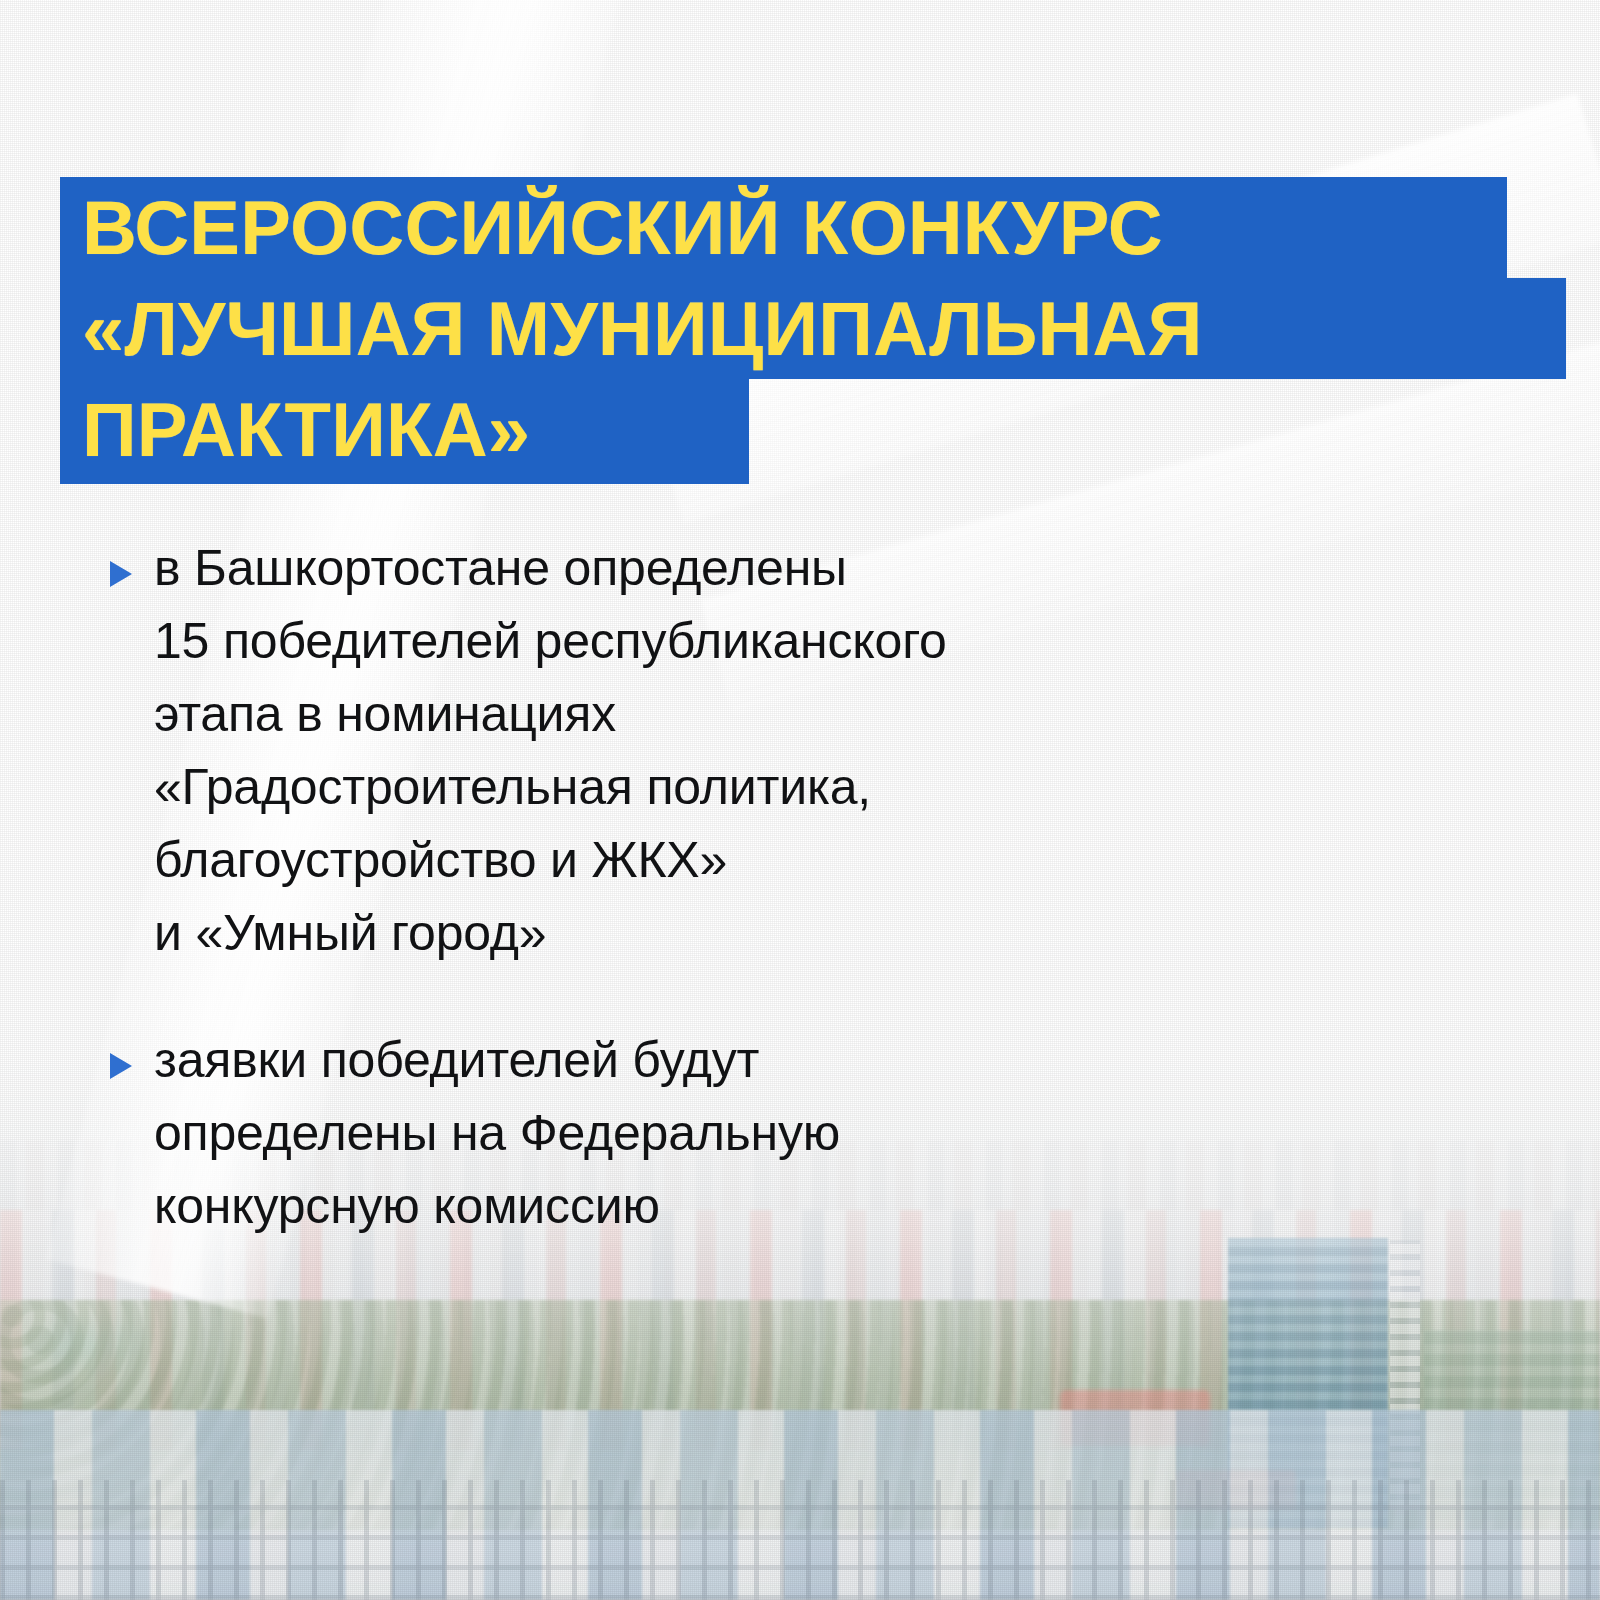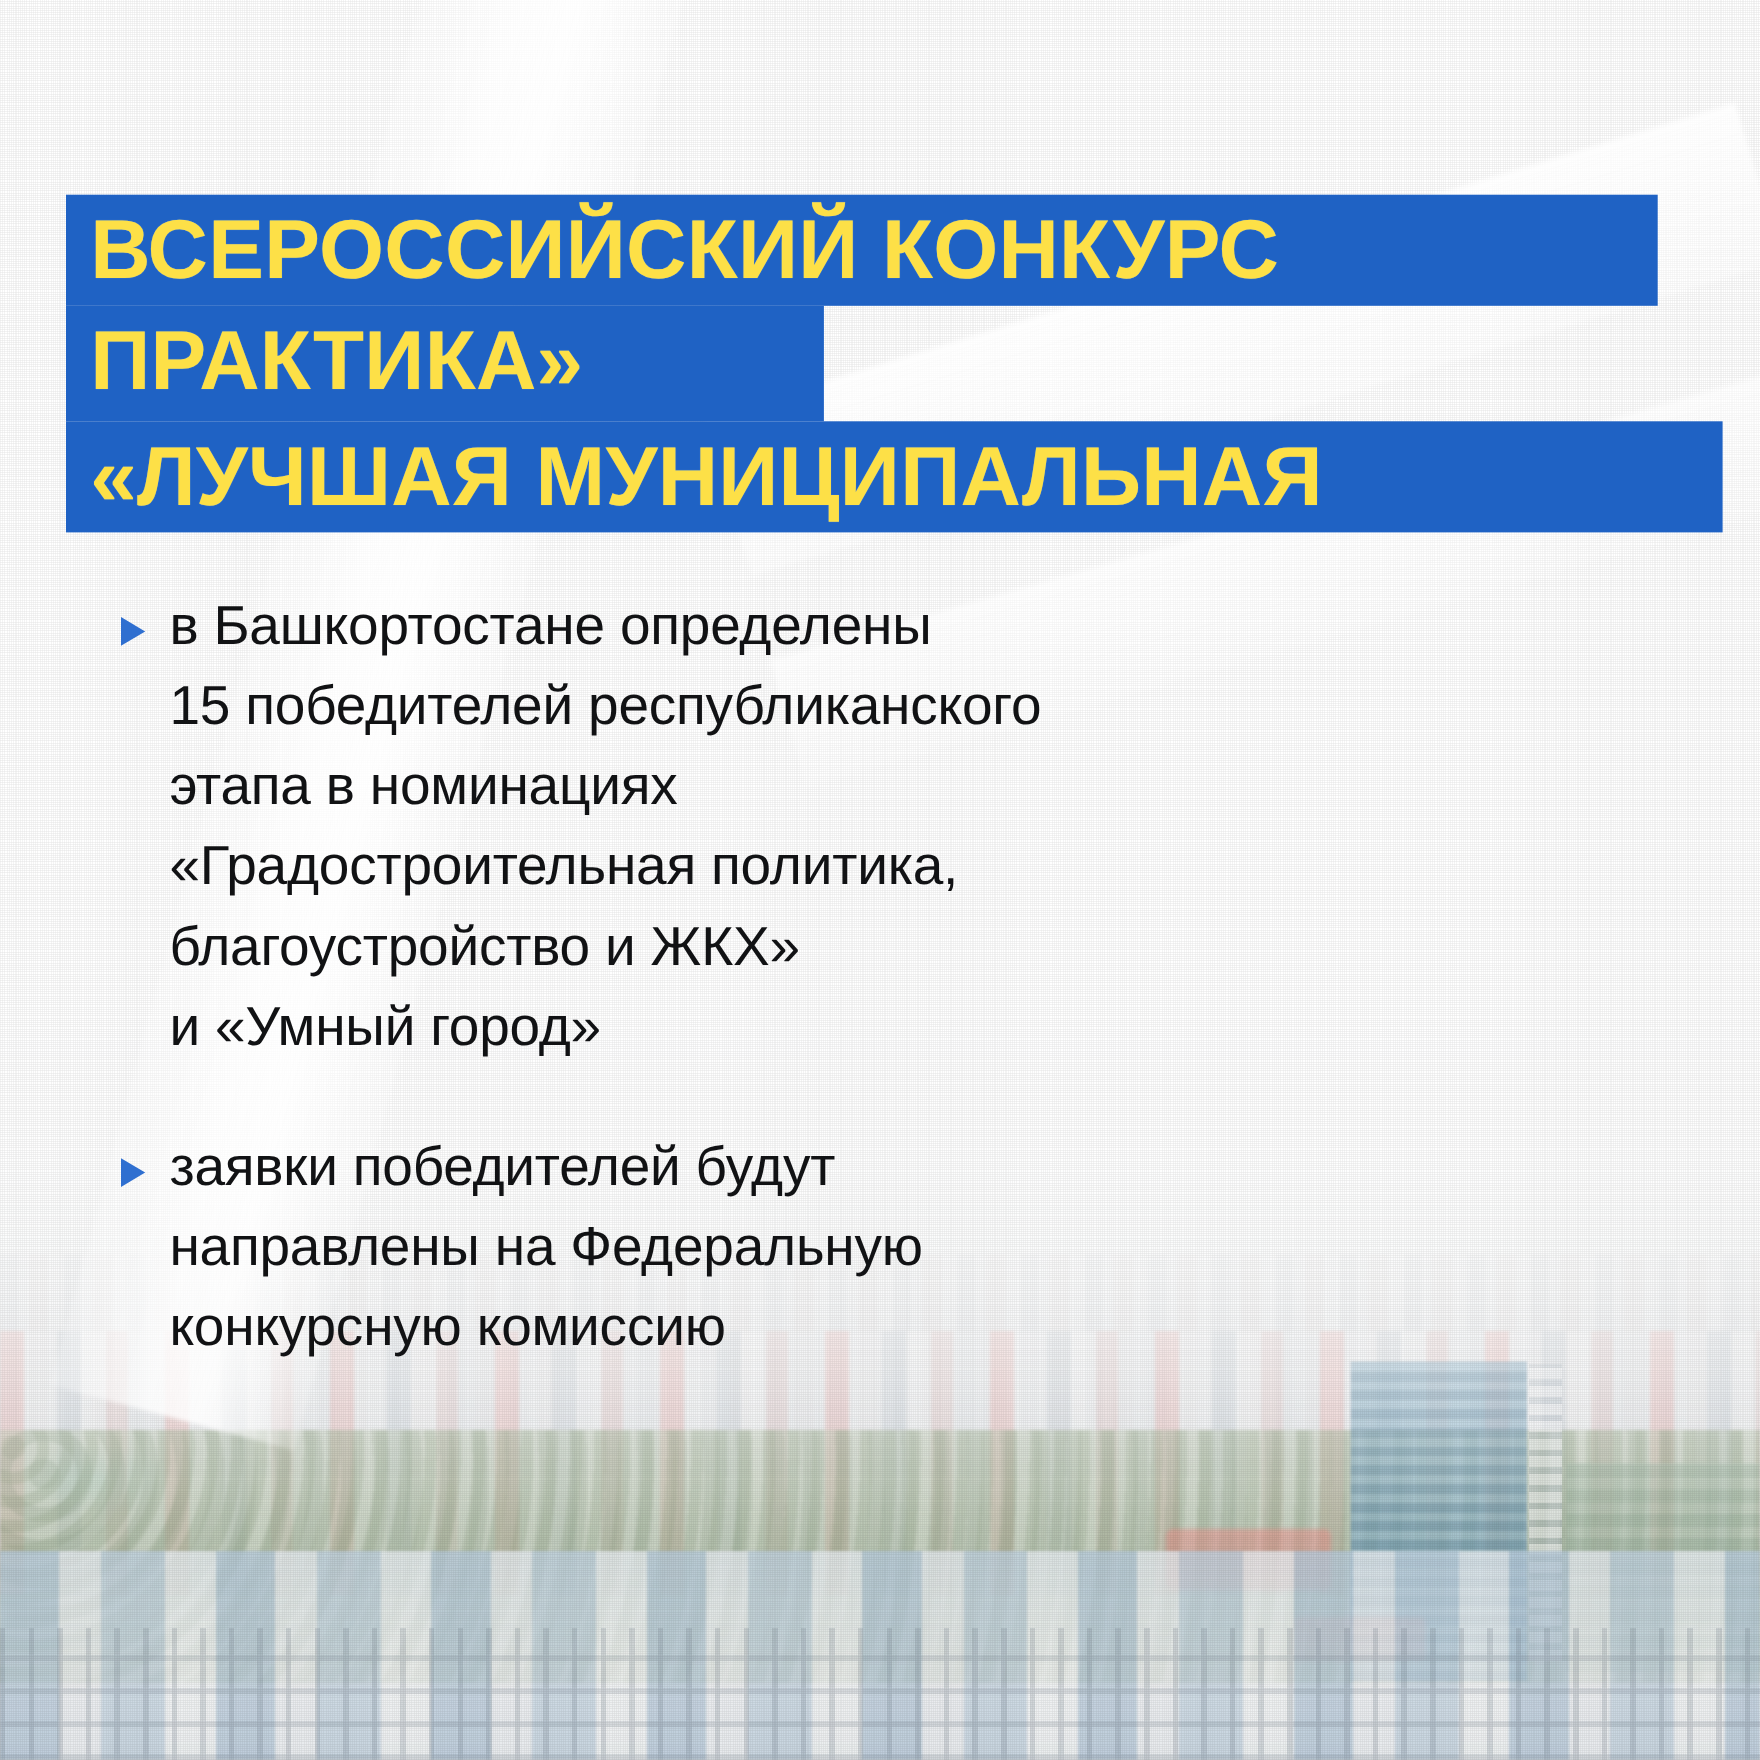--- a/index.html
+++ b/index.html
@@ -323,38 +323,38 @@
   </div>
 
   <div class="slash-wrap">
     <div class="slash slash-1"></div>
     <div class="slash slash-2"></div>
     <div class="slash slash-3"></div>
   </div>
 
   <div class="title-block">
     <span class="title-line l1">ВСЕРОССИЙСКИЙ КОНКУРС</span>
+    <span class="title-line l2">«ЛУЧШАЯ МУНИЦИПАЛЬНАЯ</span>
     <span class="title-line l3">ПРАКТИКА»</span>
-    <span class="title-line l2">«ЛУЧШАЯ МУНИЦИПАЛЬНАЯ</span>
   </div>
 
   <div class="bullets">
 
     <div class="bullet">
       <span class="bullet-marker"></span>
       <span class="bullet-text">в Башкортостане определены
 15 победителей республиканского
 этапа в номинациях
 «Градостроительная политика,
 благоустройство и ЖКХ»
 и «Умный город»</span>
     </div>
 
     <div class="bullet">
       <span class="bullet-marker"></span>
       <span class="bullet-text">заявки победителей будут
-направлены на Федеральную
+определены на Федеральную
 конкурсную комиссию</span>
     </div>
 
   </div>
 
 </div>
 
 </body></html>

